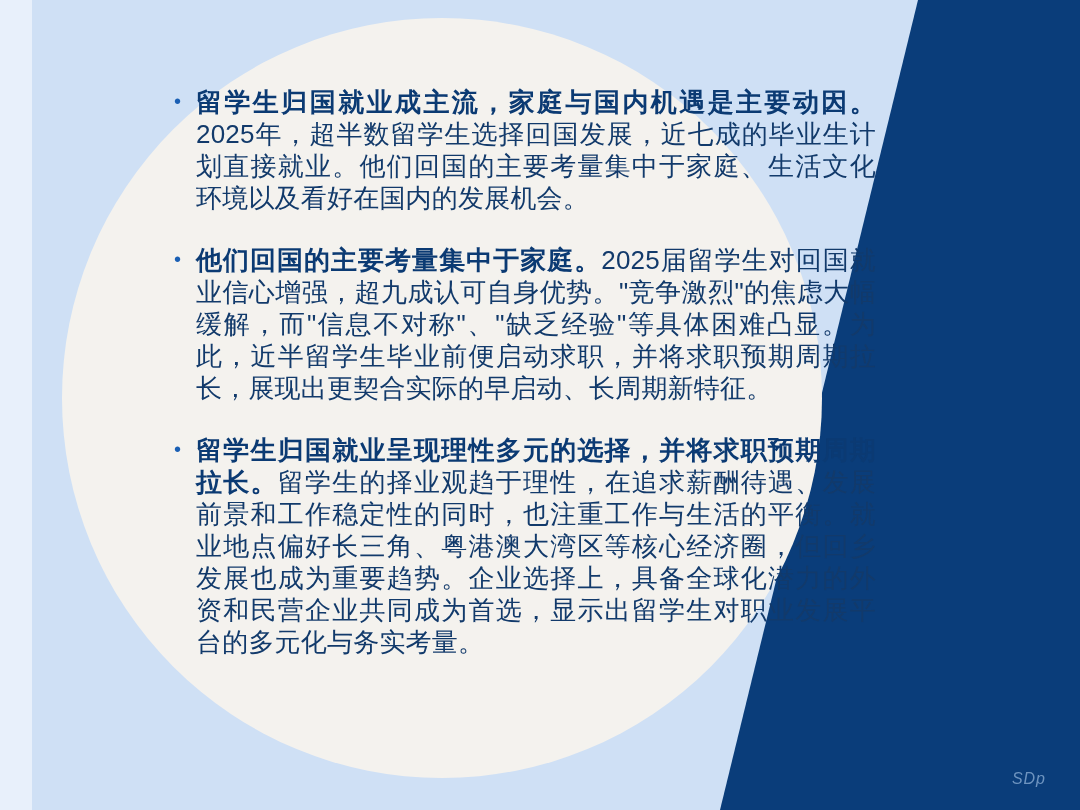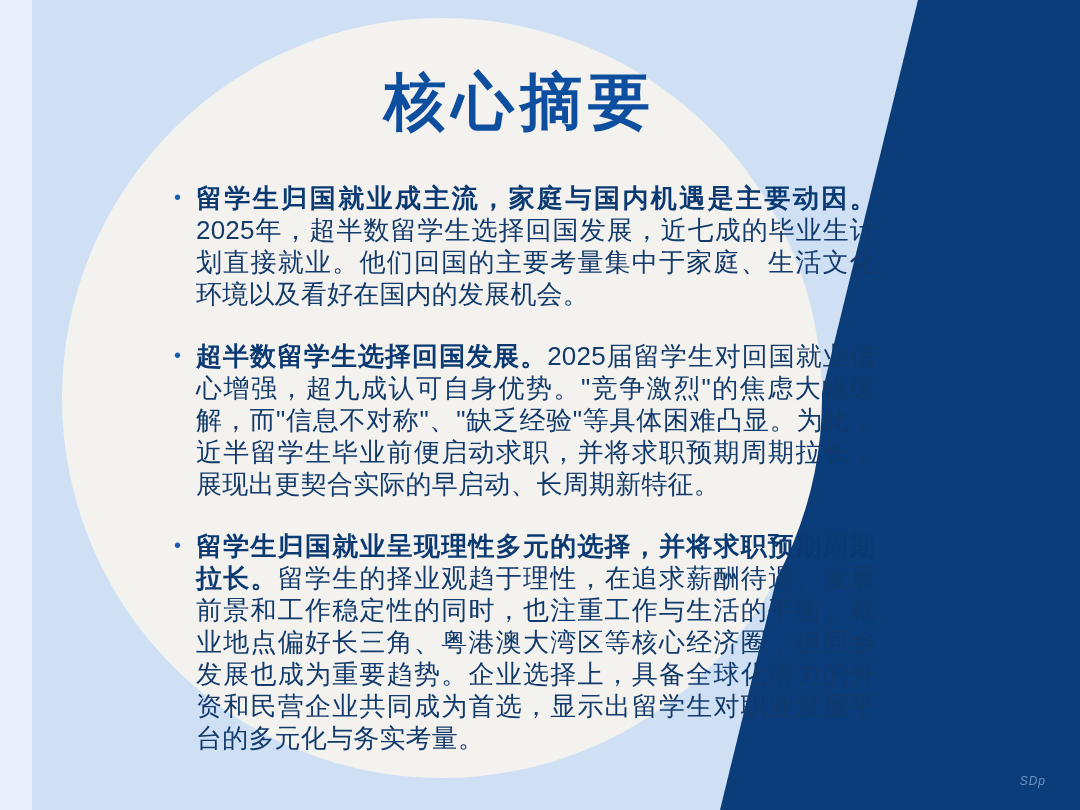--- a/index.html
+++ b/index.html
@@ -104,52 +104,51 @@
   .bullet-text .lead {
     font-weight: 700;
     color: #0b3a73;
   }
 
   .watermark {
     position: absolute;
     right: 34px;
     bottom: 22px;
     color: #7fa3cc;
-    font-size: 12px;
+    font-size: 16px;
     font-style: italic;
     opacity: 0.85;
     letter-spacing: 1px;
   }
 </style>
 </head>
 <body>
 
 <div class="slide">
 
   <div class="left-band"></div>
   <div class="navy-wedge"></div>
   <div class="circle"></div>
 
   <div class="content">
 
-    <h1 class="slide-title">核心摘要</h1>
 
     <div class="bullets">
 
       <div class="bullet">
         <span class="bullet-dot">•</span>
         <div class="bullet-text">
           <span class="lead">留学生归国就业成主流，家庭与国内机遇是主要动因。</span><span>2025年，超半数留学生选择回国发展，近七成的毕业生计划直接就业。他们回国的主要考量集中于家庭、生活文化环境以及看好在国内的发展机会。</span>
         </div>
       </div>
 
       <div class="bullet">
         <span class="bullet-dot">•</span>
         <div class="bullet-text">
-          <span class="lead">超半数留学生选择回国发展。</span><span>2025届留学生对回国就业信心增强，超九成认可自身优势。"竞争激烈"的焦虑大幅缓解，而"信息不对称"、"缺乏经验"等具体困难凸显。为此，近半留学生毕业前便启动求职，并将求职预期周期拉长，展现出更契合实际的早启动、长周期新特征。</span>
+          <span class="lead">他们回国的主要考量集中于家庭。</span><span>2025届留学生对回国就业信心增强，超九成认可自身优势。"竞争激烈"的焦虑大幅缓解，而"信息不对称"、"缺乏经验"等具体困难凸显。为此，近半留学生毕业前便启动求职，并将求职预期周期拉长，展现出更契合实际的早启动、长周期新特征。</span>
         </div>
       </div>
 
       <div class="bullet">
         <span class="bullet-dot">•</span>
         <div class="bullet-text">
           <span class="lead">留学生归国就业呈现理性多元的选择，并将求职预期周期拉长。</span><span>留学生的择业观趋于理性，在追求薪酬待遇、发展前景和工作稳定性的同时，也注重工作与生活的平衡。就业地点偏好长三角、粤港澳大湾区等核心经济圈，但回乡发展也成为重要趋势。企业选择上，具备全球化潜力的外资和民营企业共同成为首选，显示出留学生对职业发展平台的多元化与务实考量。</span>
         </div>
       </div>
 

